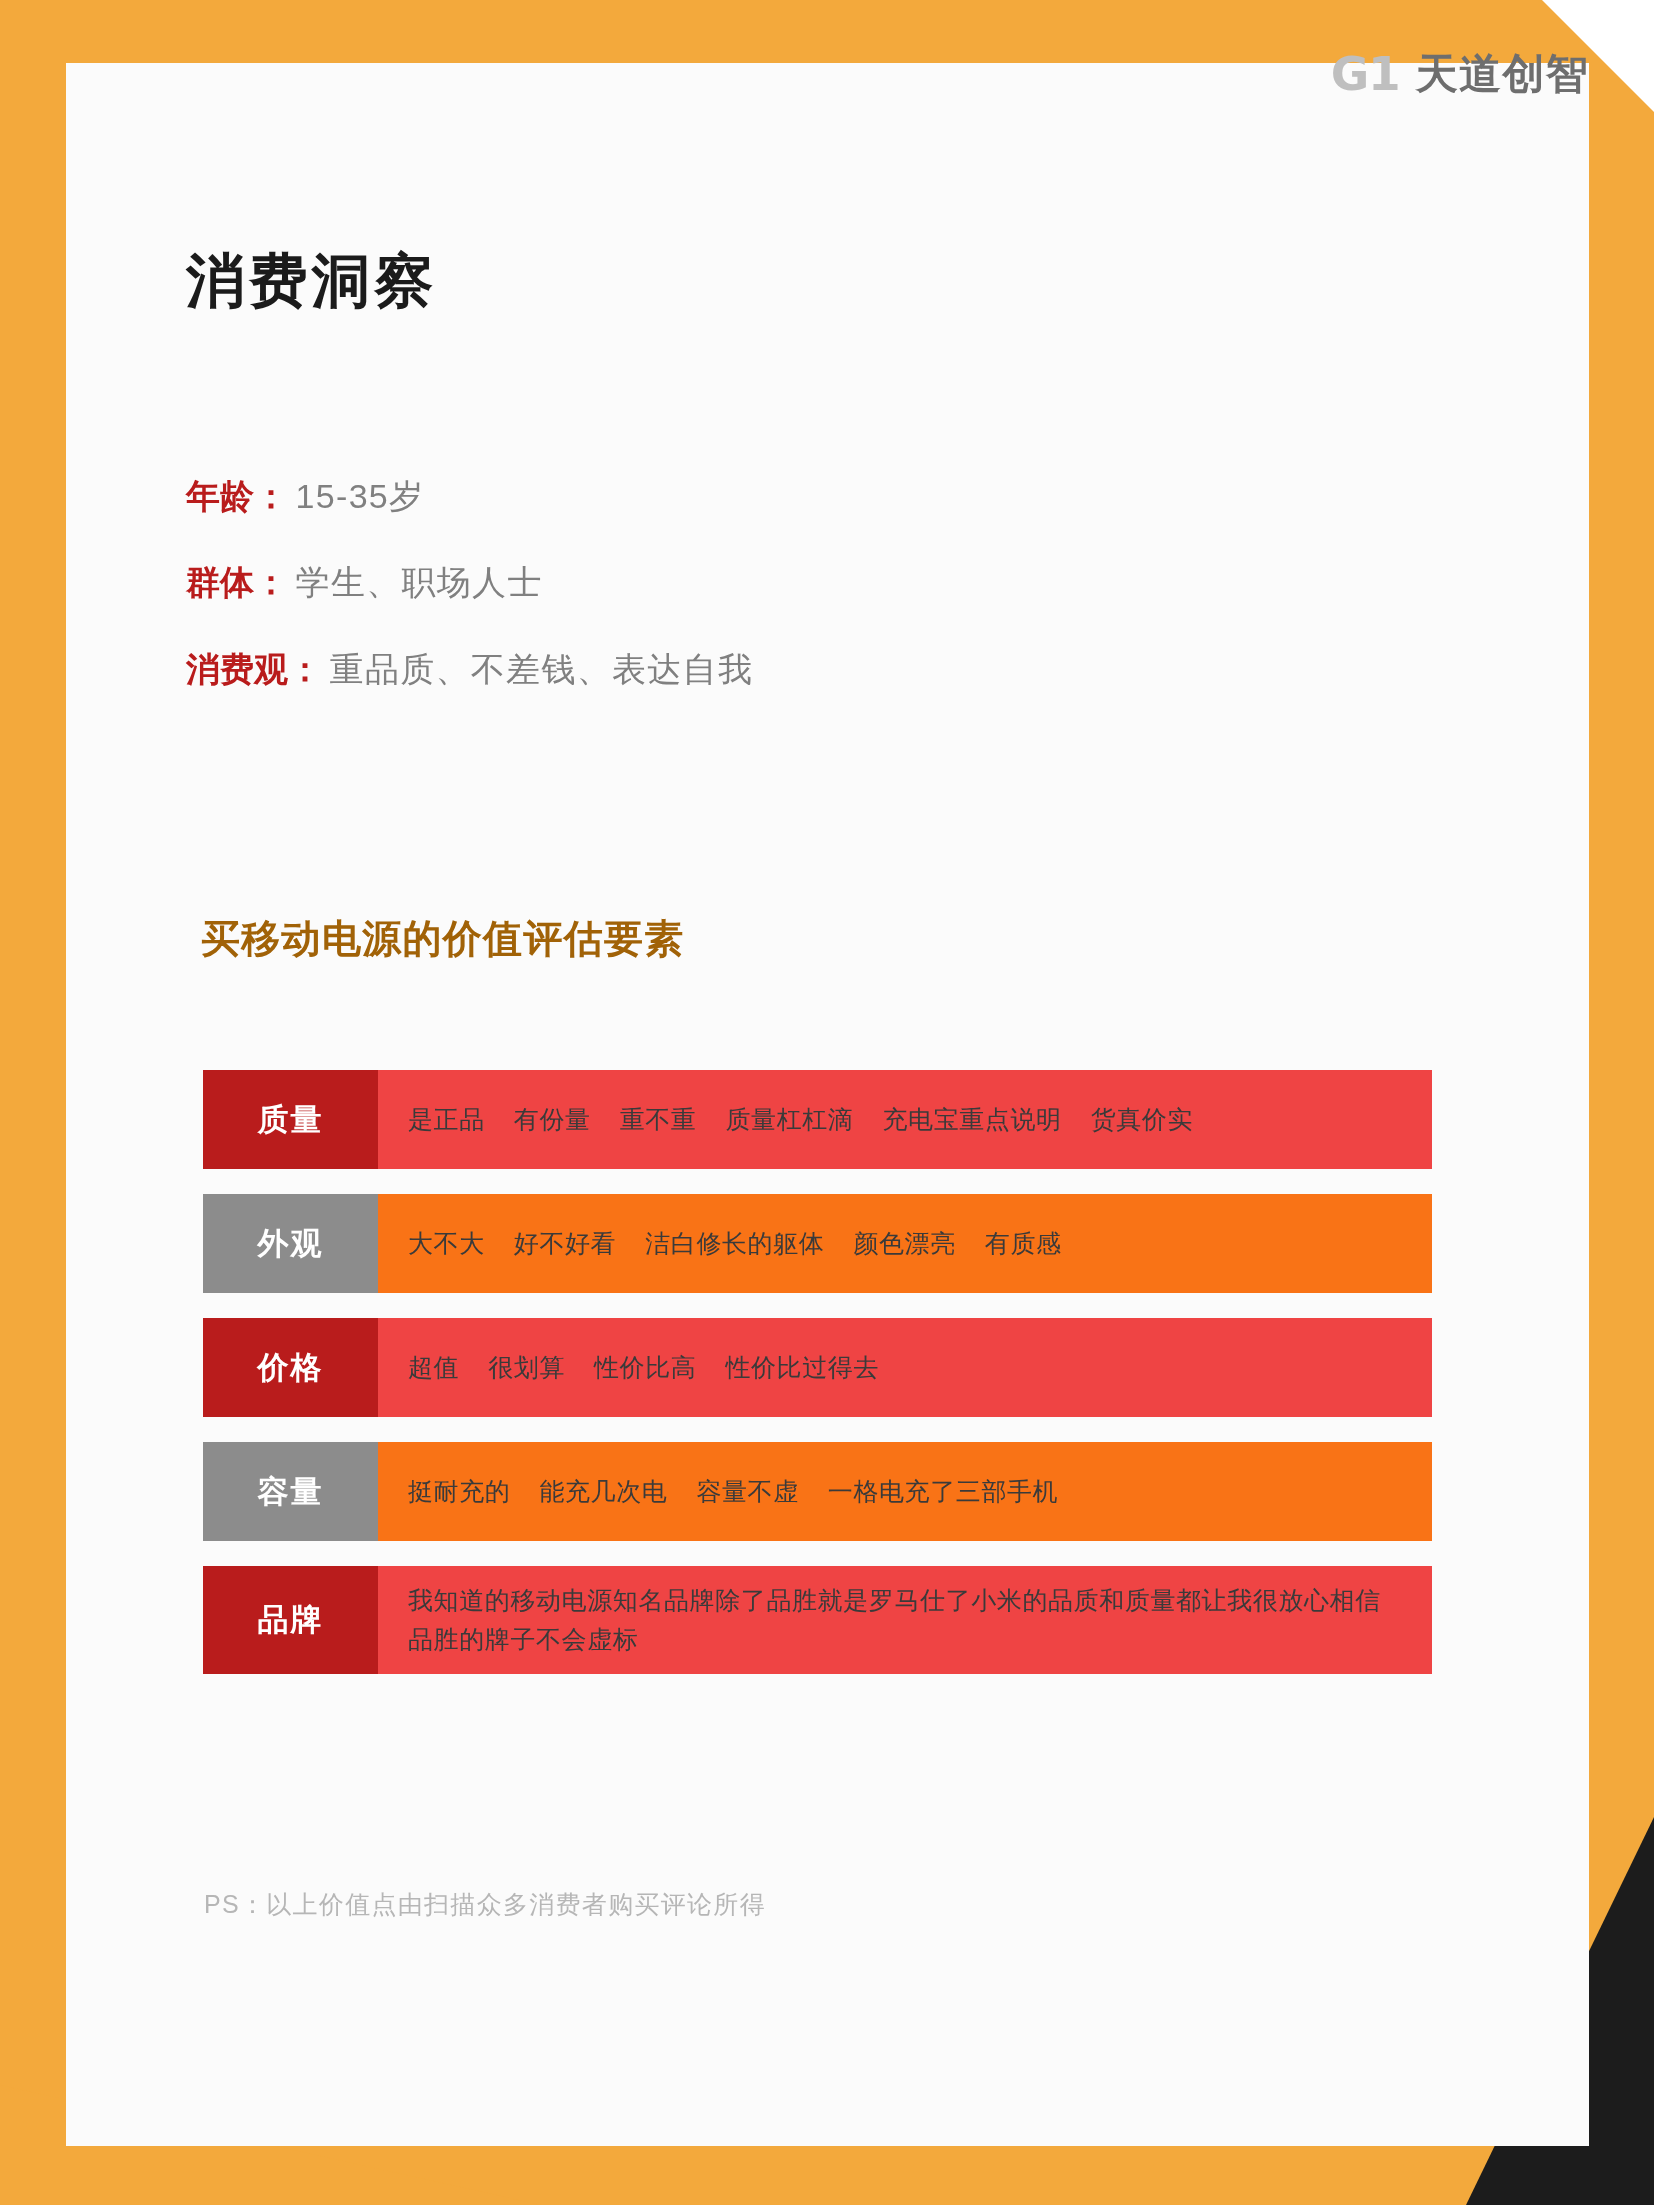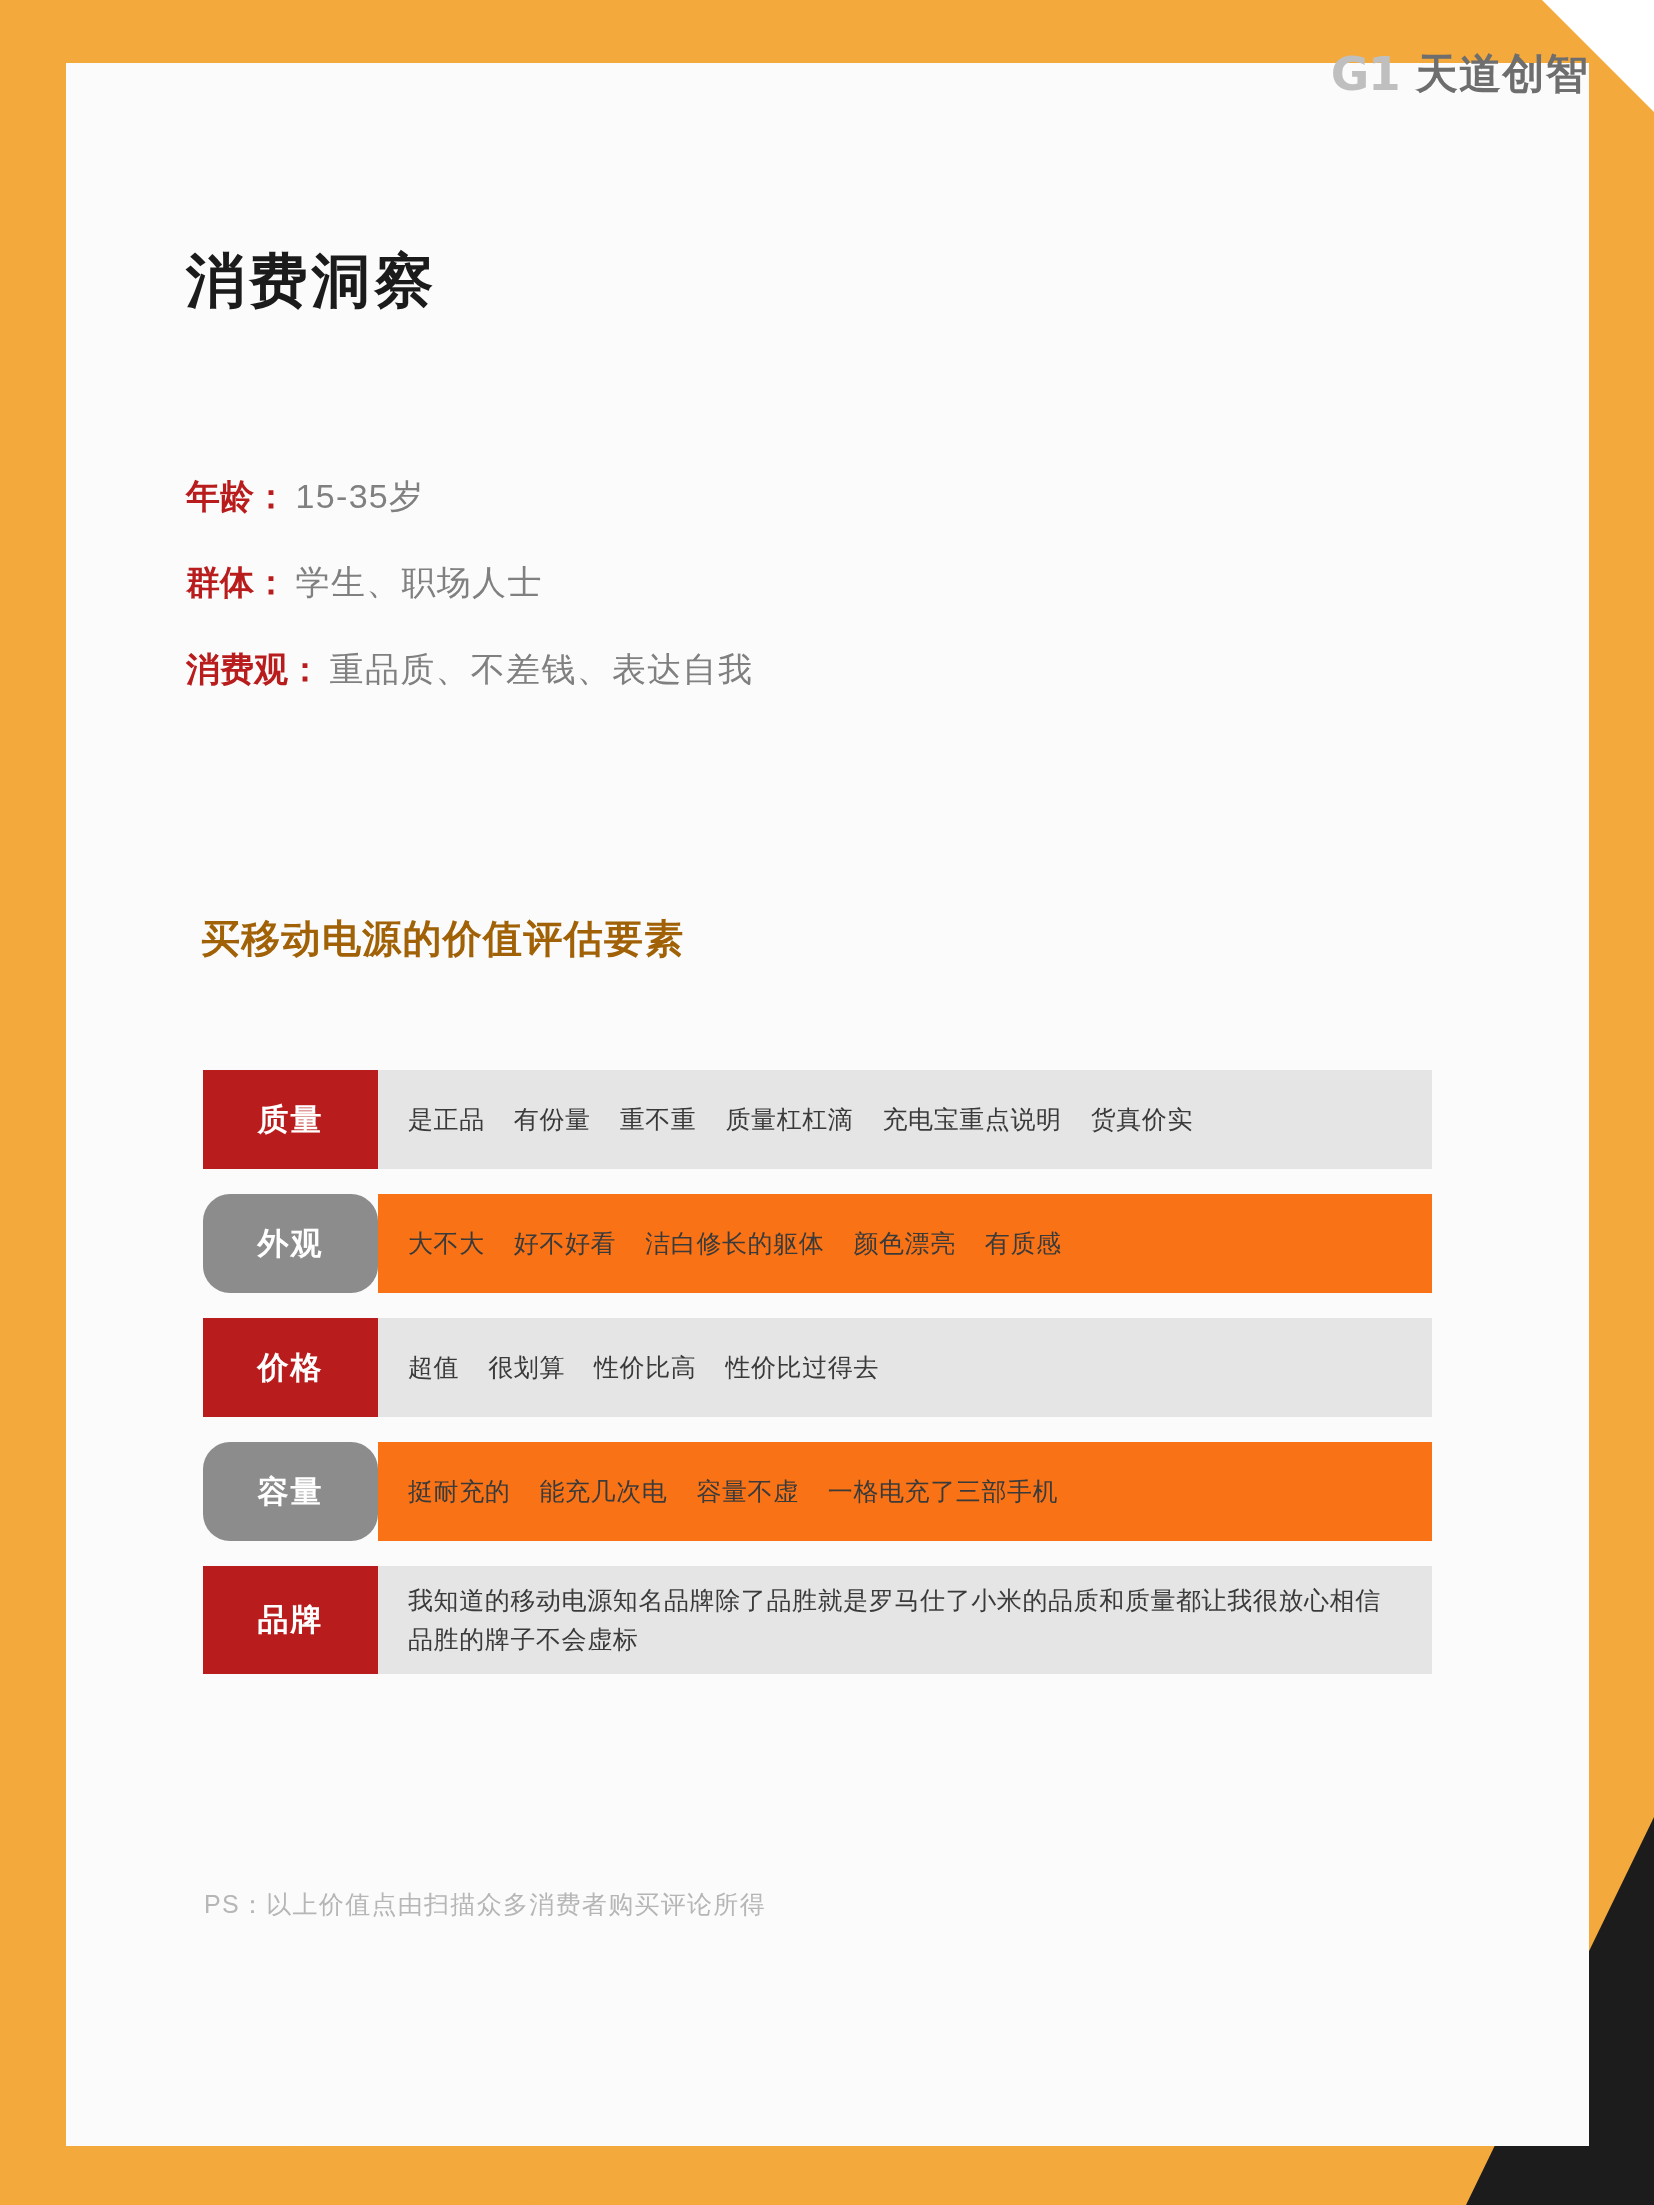--- a/index.html
+++ b/index.html
@@ -187,22 +187,22 @@
   .row-body .tokens {
     display: flex;
     flex-wrap: wrap;
     gap: 0 29px;
   }
   .row-body .paragraph {
     max-width: 982px;
   }
 
   .theme-orange .row-label { background: #b91c1c; }
-  .theme-orange .row-body  { background: #e5e5e5; }
-  .theme-grey   .row-label { background: #8C8C8C; border-radius: 27px; }
+  .theme-orange .row-body  { background: #ef4444; }
+  .theme-grey   .row-label { background: #8C8C8C; }
   .theme-grey   .row-body  { background: #f97316; }
 
   
   .footnote {
     position: absolute;
     left: 204px;
     top: 1888px;
     font-size: 25px;
     color: #B6B6B6;
     letter-spacing: 1.3px;

